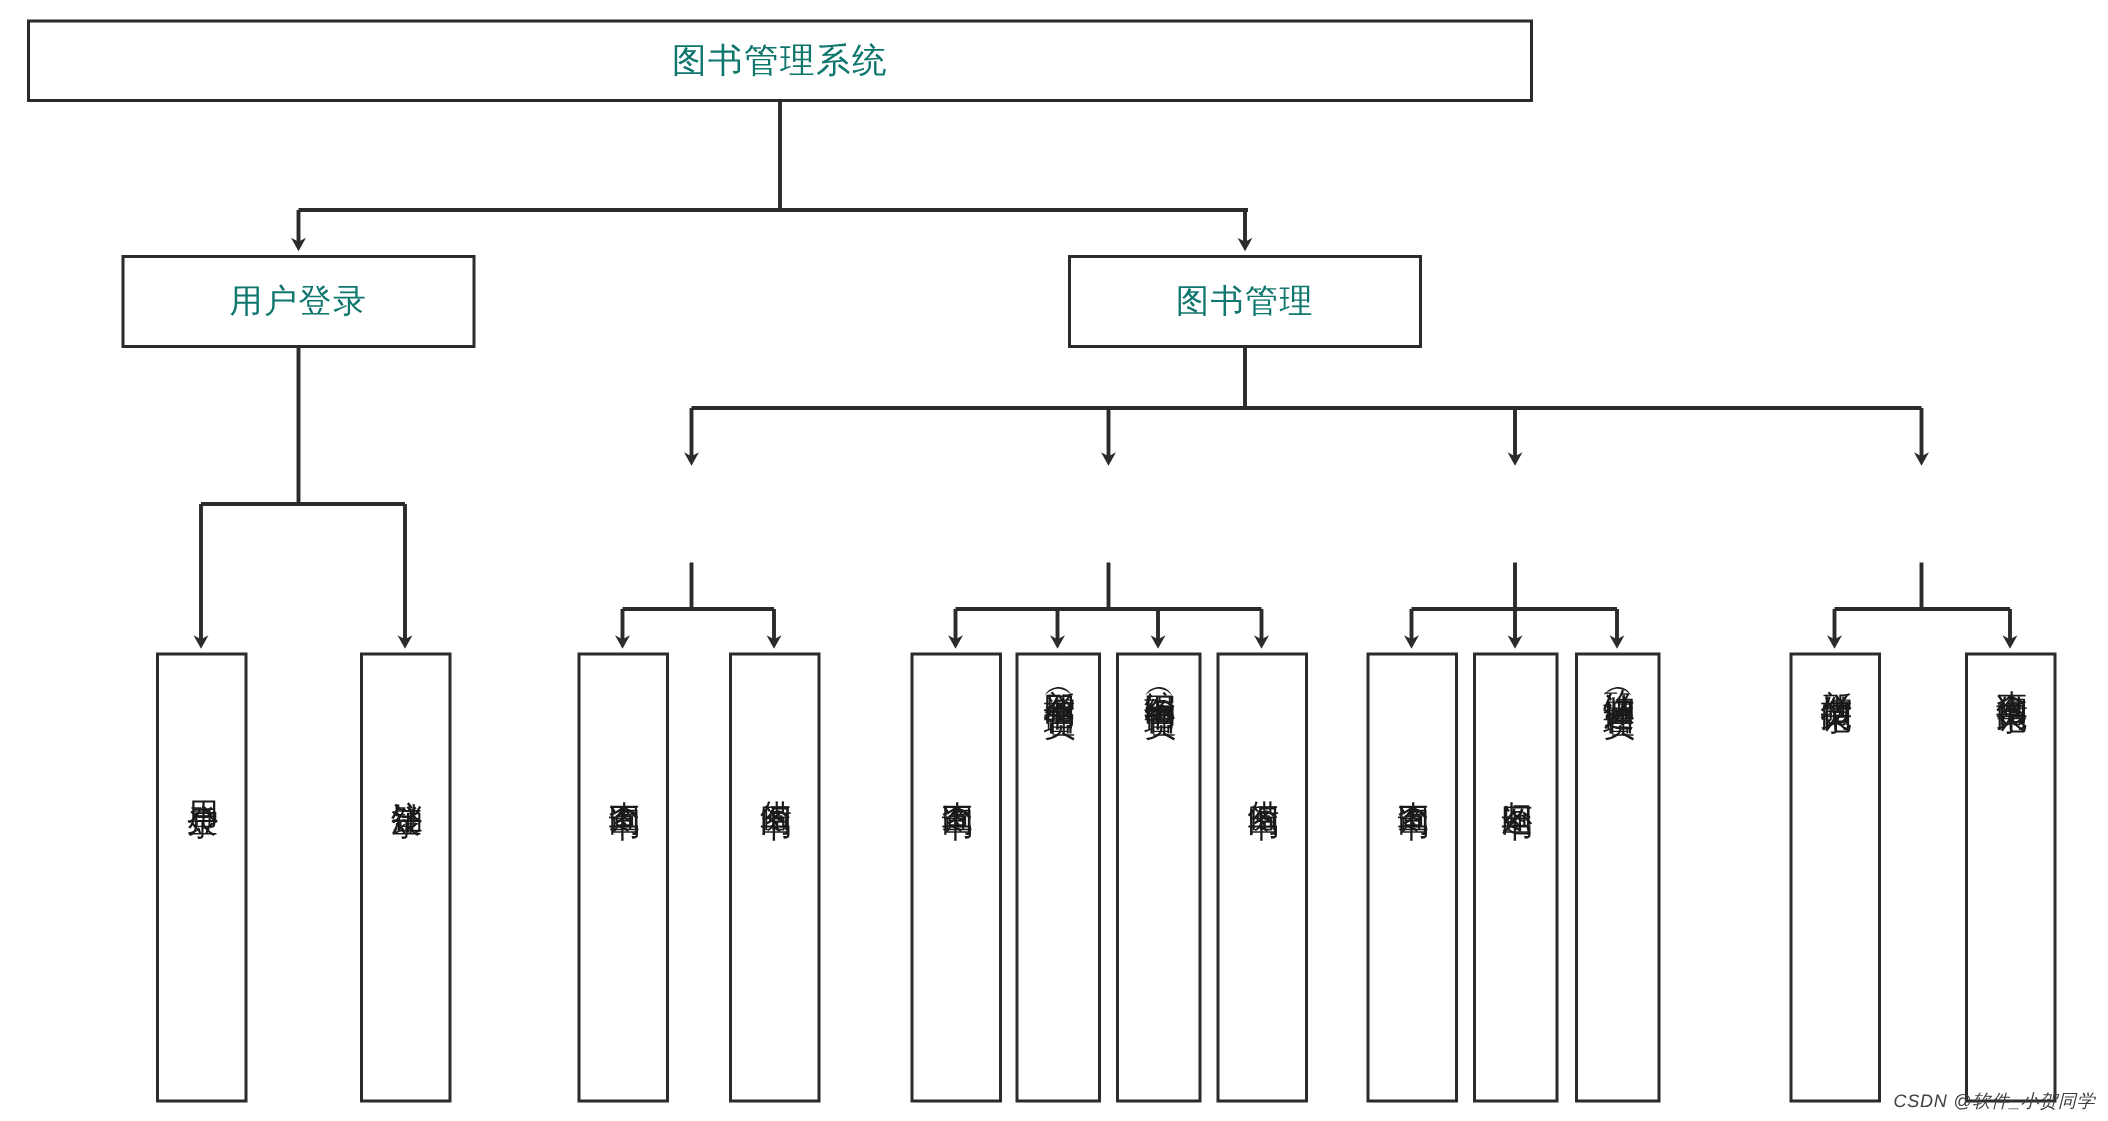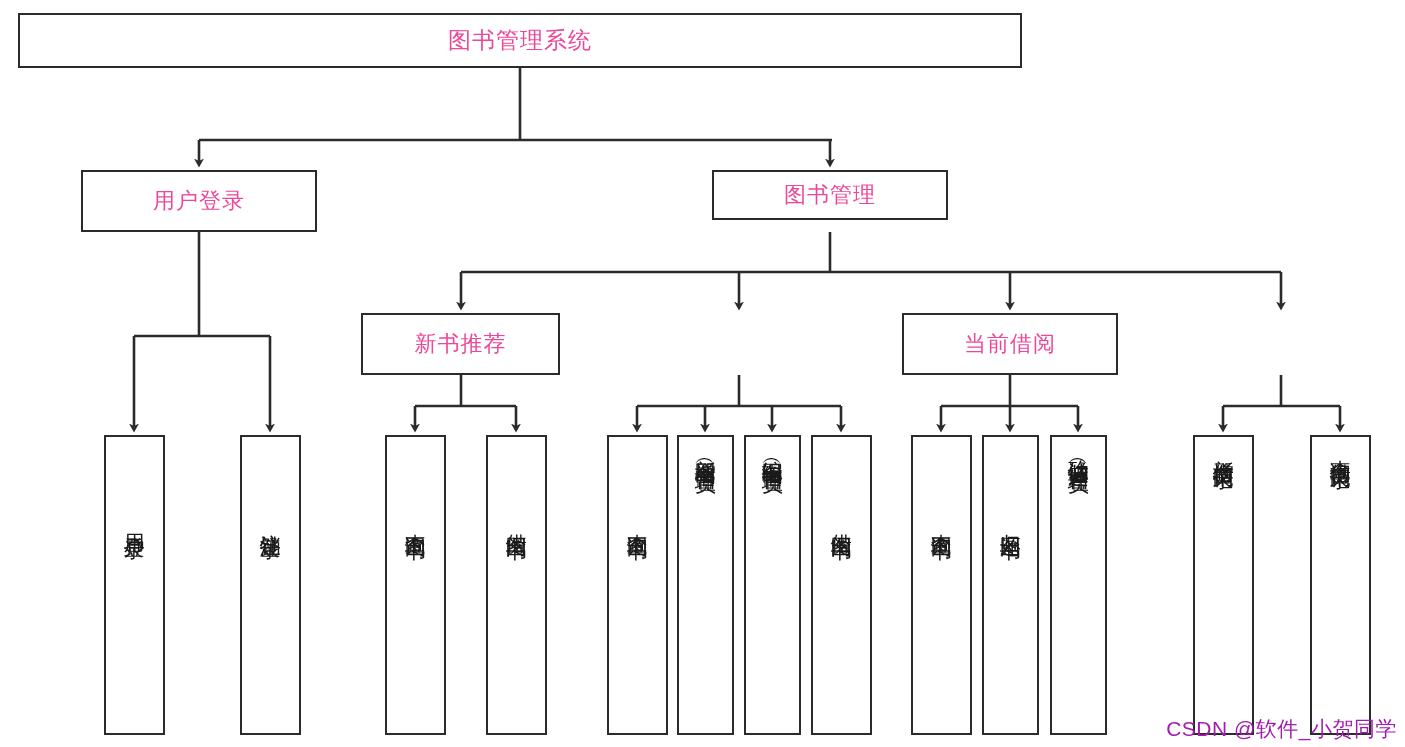--- a/index.html
+++ b/index.html
@@ -2,29 +2,29 @@
 <html><head>
 <meta charset="utf-8">
 <style>
   html,body{margin:0;padding:0;background:#ffffff;}
   body{width:1405px;height:747px;position:relative;overflow:hidden;
        font-family:"Liberation Sans","DejaVu Sans",sans-serif;color:#1a1a1a;}
   #canvas{position:absolute;left:0;top:0;width:1405px;height:747px;}
   svg.edges{position:absolute;left:0;top:0;width:1405px;height:747px;pointer-events:none;}
   .node{position:absolute;box-sizing:border-box;border:2.5px solid #2b2b2b;background:#ffffff;
         display:flex;align-items:center;justify-content:center;}
-  .node .lbl{font-size:22px;line-height:1.15;letter-spacing:1px;white-space:nowrap;color:#ec4899;}
+  .node .lbl{font-size:22px;line-height:1.15;letter-spacing:1px;white-space:nowrap;color:#0f766e;}
   .node.root .lbl{font-size:23px;}
   .leaf{position:absolute;box-sizing:border-box;border:2.5px solid #2b2b2b;background:#ffffff;
         display:flex;align-items:flex-start;justify-content:center;padding-top:6px;}
   .leaf .vlbl{writing-mode:vertical-rl;text-orientation:upright;font-size:21px;
         line-height:1.22;letter-spacing:2px;color:#1a1a1a;white-space:nowrap;}
   .leaf.mid .vlbl{margin-top:74px;}
-  .watermark{position:absolute;right:8px;bottom:4px;font-size:21px;color:#a21caf;
-        letter-spacing:0.5px;white-space:nowrap;}
+  .watermark{position:absolute;right:8px;bottom:4px;font-size:12px;color:#404040;
+        letter-spacing:0.5px;white-space:nowrap;font-style:italic;}
 </style>
 </head>
 <body>
 
 <div id="canvas">
 
   <svg class="edges" viewBox="0 0 1405 747" xmlns="http://www.w3.org/2000/svg">
     <defs>
       <marker id="arw" markerWidth="11" markerHeight="11" refX="4.5" refY="5" orient="auto" markerUnits="userSpaceOnUse">
         <path d="M0,0 L9,5 L0,10 L2.6,5 Z" fill="#2b2b2b"></path>
@@ -74,30 +74,24 @@
     </g>
   </svg>
 
   <div class="node root" style="left:18px;top:13px;width:1004px;height:55px;">
     <span class="lbl">图书管理系统</span>
   </div>
 
   <div class="node" style="left:81px;top:170px;width:236px;height:62px;">
     <span class="lbl">用户登录</span>
   </div>
-  <div class="node" style="left:712px;top:170px;width:236px;height:50px;">
+  <div class="node" style="left:712px;top:170px;width:236px;height:62px;">
     <span class="lbl">图书管理</span>
   </div>
 
-  <div class="node" style="left:361px;top:313px;width:199px;height:62px;">
-    <span class="lbl">新书推荐</span>
-  </div>
-  <div class="node" style="left:902px;top:313px;width:216px;height:62px;">
-    <span class="lbl">当前借阅</span>
-  </div>
 
   <div class="leaf mid" style="left:104px;top:435px;width:61px;height:300px;">
     <span class="vlbl">用户登录</span>
   </div>
   <div class="leaf mid" style="left:240px;top:435px;width:61px;height:300px;">
     <span class="vlbl">注销登录</span>
   </div>
 
   <div class="leaf mid" style="left:385px;top:435px;width:61px;height:300px;">
     <span class="vlbl">查询图书</span>

